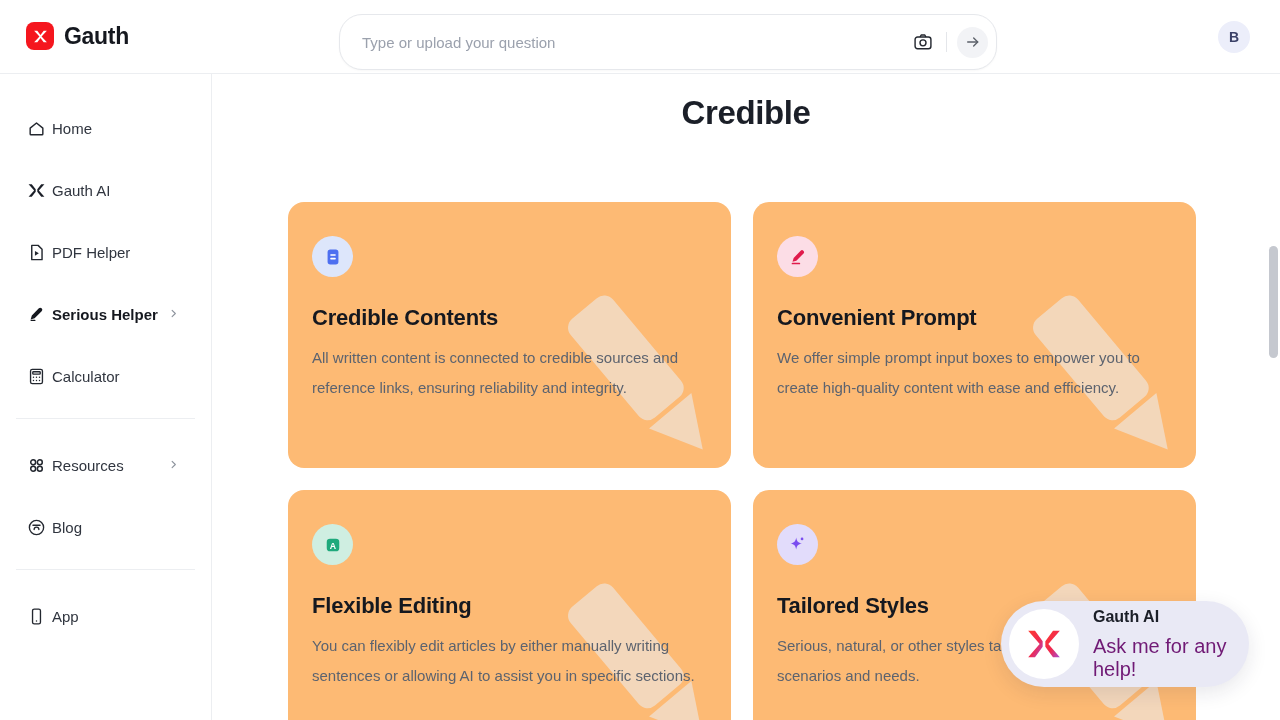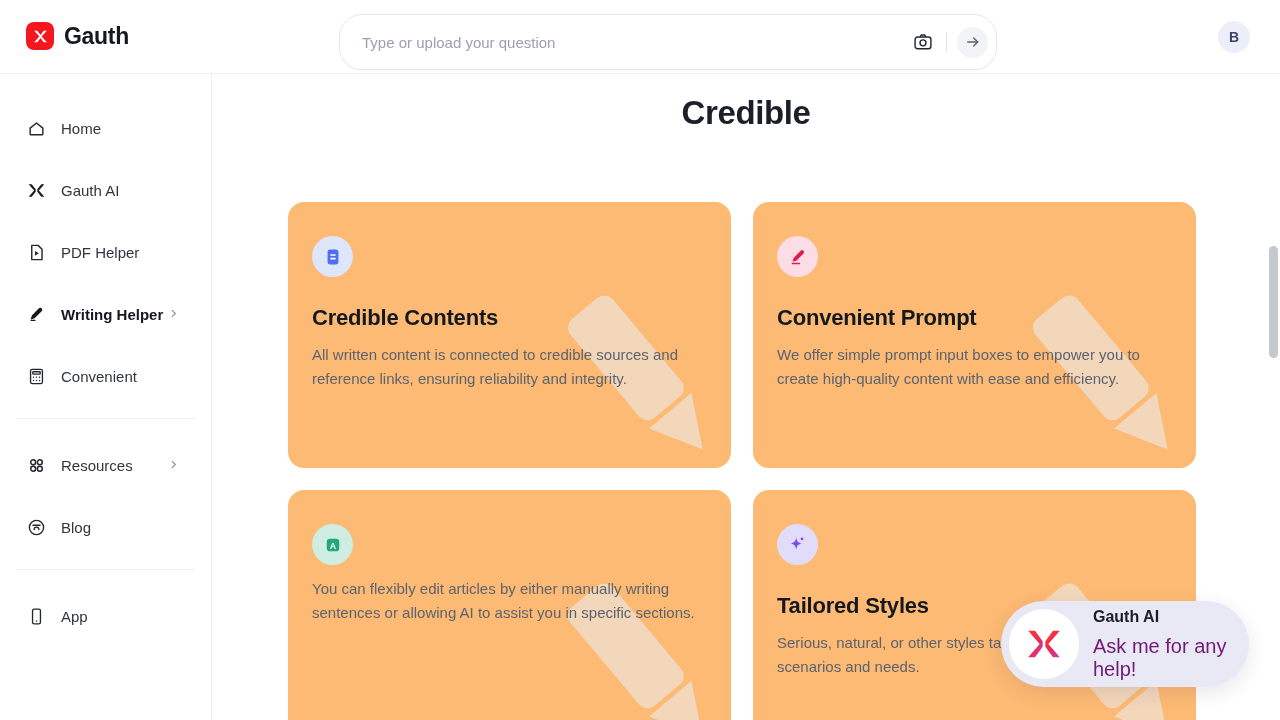--- a/index.html
+++ b/index.html
@@ -74,21 +74,21 @@
   
   .sidebar {
     position: absolute; top: 74px; left: 0;
     width: 212px; height: 646px;
     background: #ffffff;
     border-right: 1px solid #eceef1;
     padding-top: 34px;
   }
   .nav-item {
     height: 40px; margin: 0 14px 22px 14px;
-    display: flex; align-items: center; gap: 15px;
+    display: flex; align-items: center; gap: 6px;
     padding-left: 12px; border-radius: 9px;
     cursor: pointer; position: relative;
   }
   .nav-item .ico {
     width: 20px; height: 20px;
     display: flex; align-items: center; justify-content: center;
     flex: 0 0 20px;
   }
   .nav-label { font-size: 15px; color: #30353f; white-space: nowrap; }
   .nav-item.active .nav-label { font-weight: 700; color: #15181f; }
@@ -144,21 +144,21 @@
   .badge-purple{ background: #e2dcfb; }
   .card-title {
     position: relative; z-index: 2;
     margin-top: 28px;
     font-size: 22px; font-weight: 700; letter-spacing: -0.2px;
     color: #15181f;
   }
   .card-desc {
     position: relative; z-index: 2;
     margin-top: 12px;
-    font-size: 15px; line-height: 24px; color: #5c636f;
+    font-size: 15px; line-height: 30px; color: #5c636f;
     max-width: 392px;
   }
 
   
   .chat-widget {
     position: absolute; left: 1001px; top: 601px;
     width: 248px; height: 86px;
     background: #e9e9f5;
     border-radius: 43px;
     display: flex; align-items: center;
@@ -255,42 +255,42 @@
     <span class="nav-label">PDF Helper</span>
   </div>
 
   <div class="nav-item active">
     <span class="ico">
       <svg width="19" height="19" viewBox="0 0 24 24" aria-hidden="true">
         <path d="M18.5 4.2 a2.6 2.6 0 0 1 0 3.7 L9.6 16.8 L4.6 18.3 L6.1 13.3 L15 4.2 a2.6 2.6 0 0 1 3.5 0 Z" fill="#15181f"></path>
         <path d="M5.2 19.4 H10" stroke="#15181f" stroke-width="1.7" stroke-linecap="round"></path>
       </svg>
     </span>
-    <span class="nav-label">Writing Helper</span>
+    <span class="nav-label">Serious Helper</span>
     <span class="chev">
       <svg width="11" height="11" viewBox="0 0 24 24" fill="none" stroke="#8c929c" stroke-width="2.4" stroke-linecap="round" stroke-linejoin="round">
         <path d="M9 5 L16 12 L9 19"></path>
       </svg>
     </span>
   </div>
 
   <div class="nav-item">
     <span class="ico">
       <svg width="19" height="19" viewBox="0 0 24 24" fill="none" stroke="#23272f" stroke-width="1.7">
         <rect x="4.5" y="3" width="15" height="18" rx="2.2"></rect>
         <rect x="7.3" y="6" width="9.4" height="3" rx="0.8"></rect>
         <circle cx="8.2" cy="13" r="0.9" fill="#23272f" stroke="none"></circle>
         <circle cx="12" cy="13" r="0.9" fill="#23272f" stroke="none"></circle>
         <circle cx="15.8" cy="13" r="0.9" fill="#23272f" stroke="none"></circle>
         <circle cx="8.2" cy="17" r="0.9" fill="#23272f" stroke="none"></circle>
         <circle cx="12" cy="17" r="0.9" fill="#23272f" stroke="none"></circle>
         <circle cx="15.8" cy="17" r="0.9" fill="#23272f" stroke="none"></circle>
       </svg>
     </span>
-    <span class="nav-label">Convenient</span>
+    <span class="nav-label">Calculator</span>
   </div>
 
   <div class="nav-div"></div>
 
   <div class="nav-item">
     <span class="ico">
       <svg width="19" height="19" viewBox="0 0 24 24" aria-hidden="true">
         <circle cx="7.8" cy="7.8" r="3.1" fill="none" stroke="#23272f" stroke-width="1.9"></circle>
         <circle cx="16.2" cy="7.8" r="3.1" fill="none" stroke="#23272f" stroke-width="1.9"></circle>
         <circle cx="7.8" cy="16.2" r="3.1" fill="none" stroke="#23272f" stroke-width="1.9"></circle>
@@ -382,20 +382,21 @@
             <path d="M40 64 H64 L52 86 Z"></path>
           </g>
         </svg>
       </span>
       <div class="card-badge badge-green">
         <svg width="20" height="20" viewBox="0 0 24 24" aria-hidden="true">
           <rect x="4.5" y="4.5" width="15" height="15" rx="4" fill="#1fa97c"></rect>
           <text x="12" y="16.4" font-family="Liberation Sans, sans-serif" font-size="10.5" font-weight="700" fill="#ffffff" text-anchor="middle">A</text>
         </svg>
       </div>
+      <div class="card-title">Flexible Editing</div>
       <div class="card-desc">You can flexibly edit articles by either manually writing sentences or allowing AI to assist you in specific sections.</div>
     </div>
 
     <div class="card">
       <span class="card-wm">
         <svg width="230" height="230" viewBox="0 0 100 100" aria-hidden="true">
           <g fill="#eceff5" transform="rotate(-40 50 50)">
             <rect x="40" y="6" width="24" height="56" rx="5"></rect>
             <path d="M40 64 H64 L52 86 Z"></path>
           </g>

